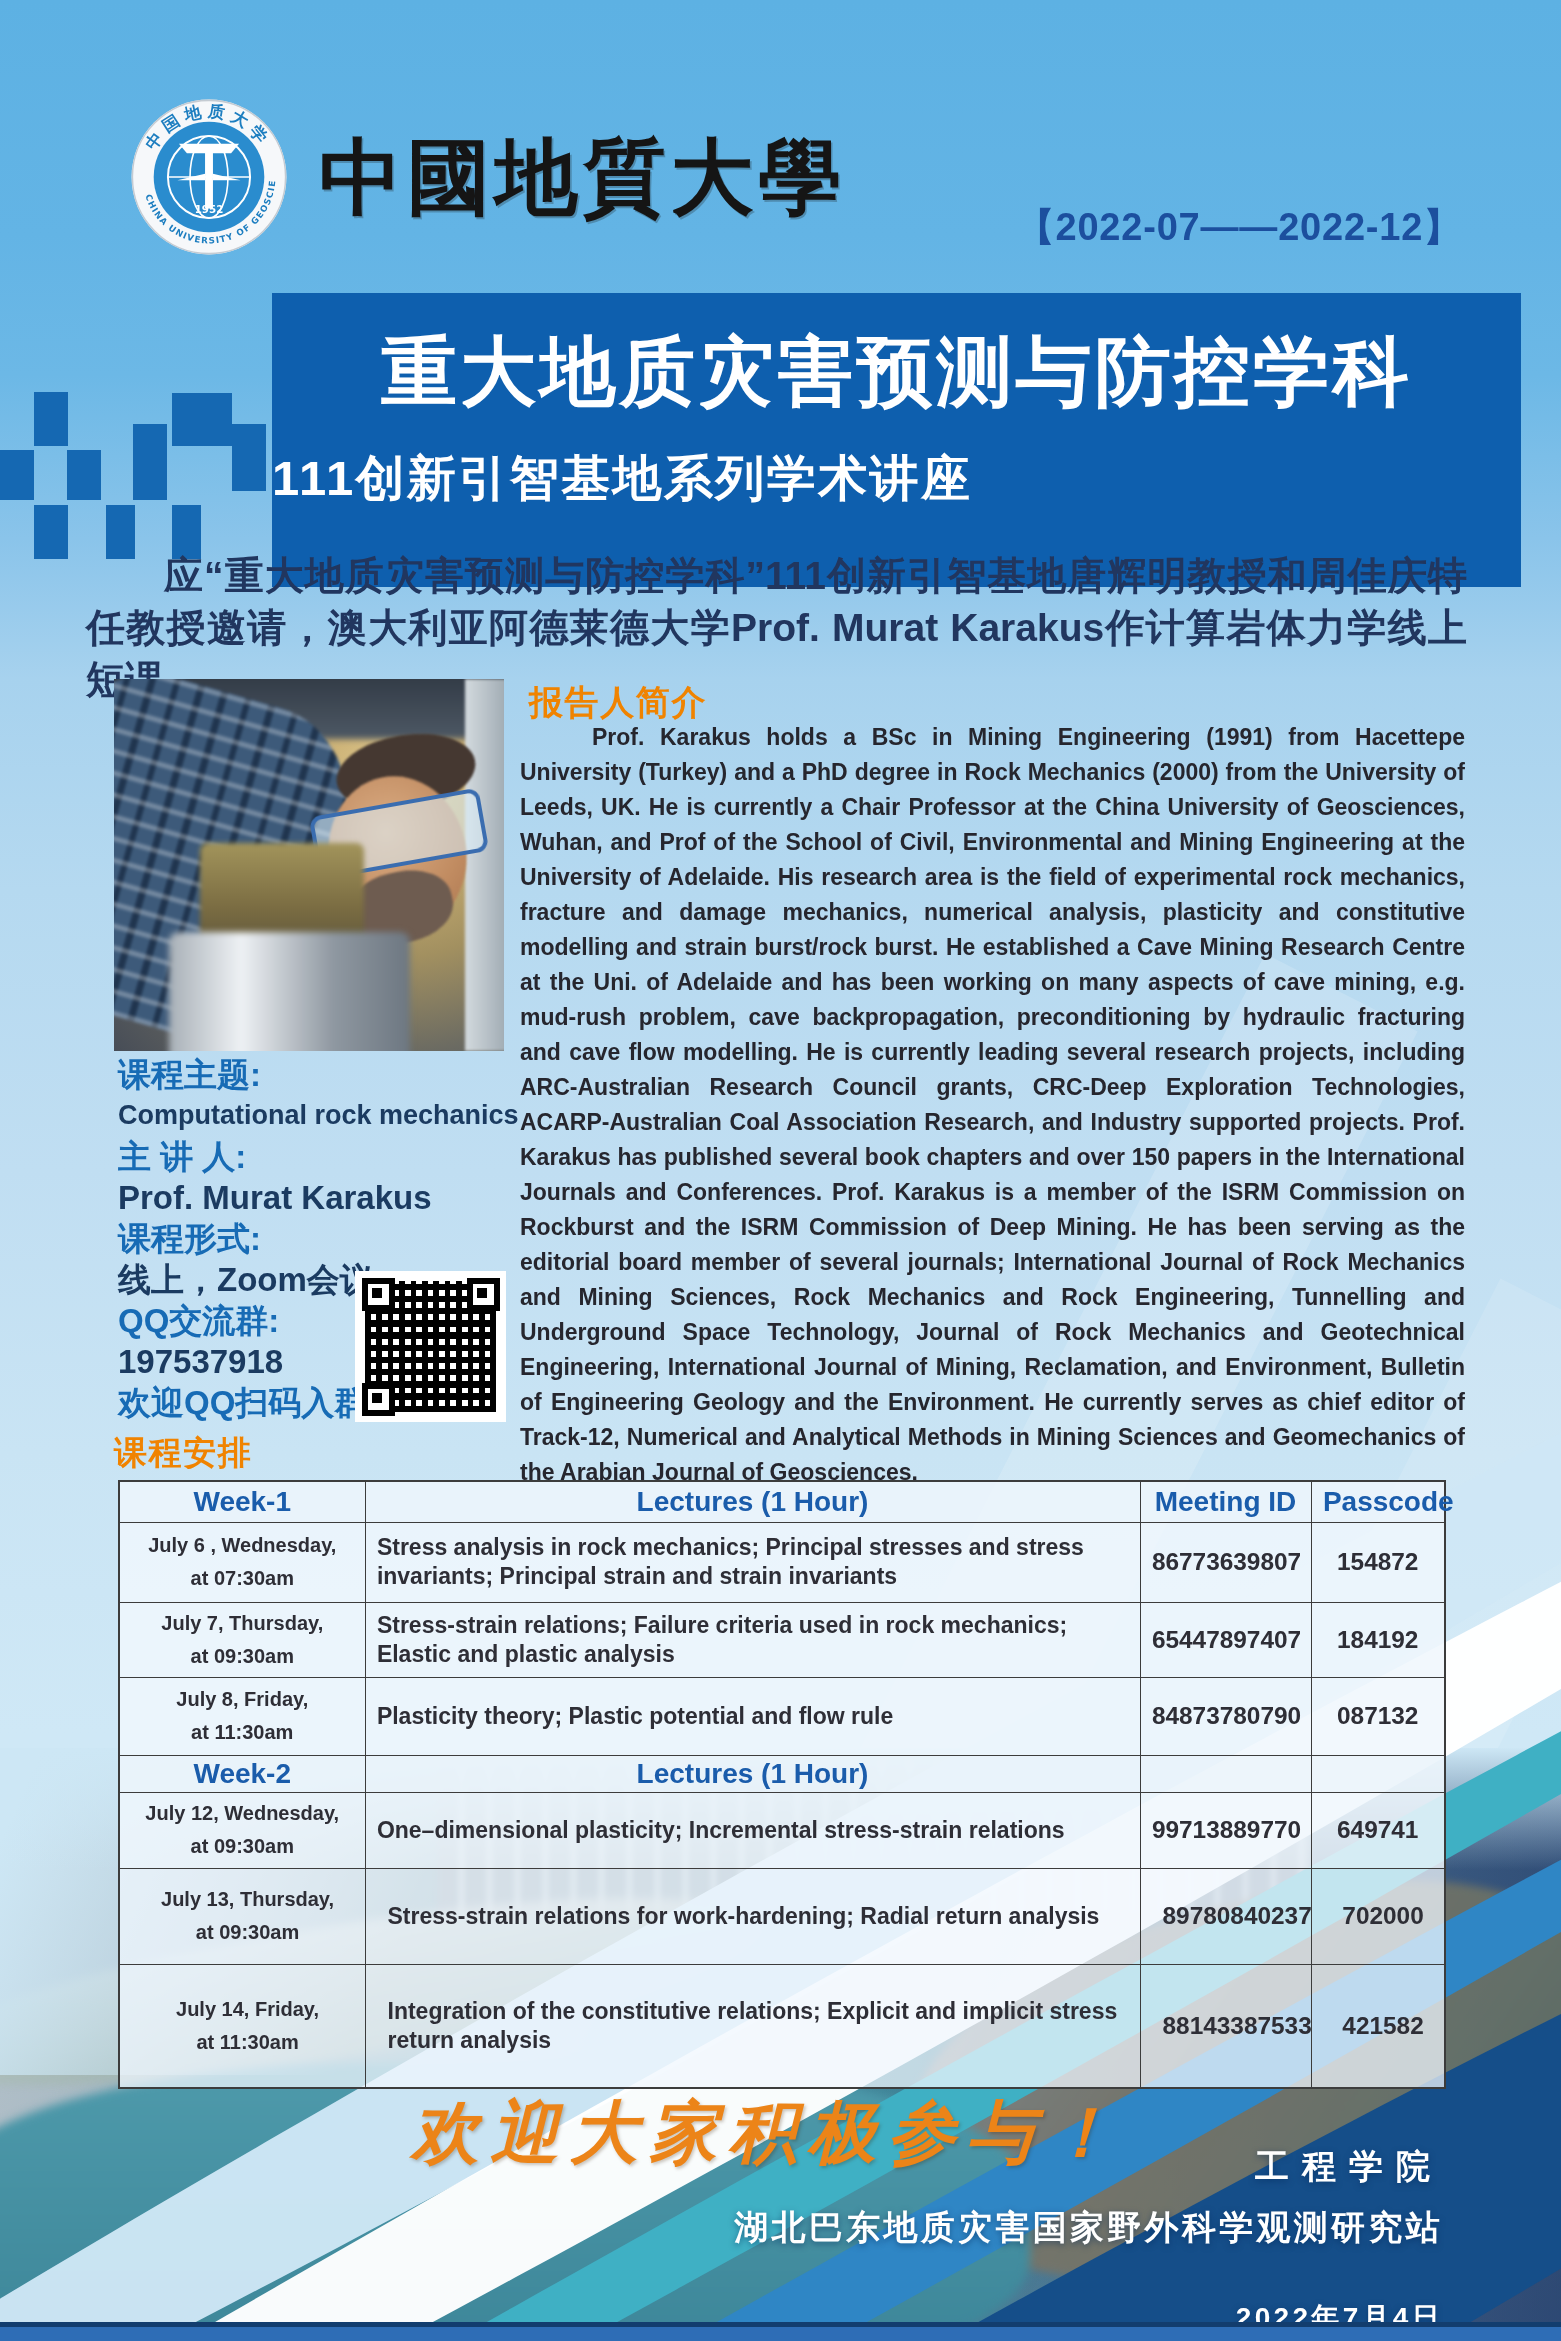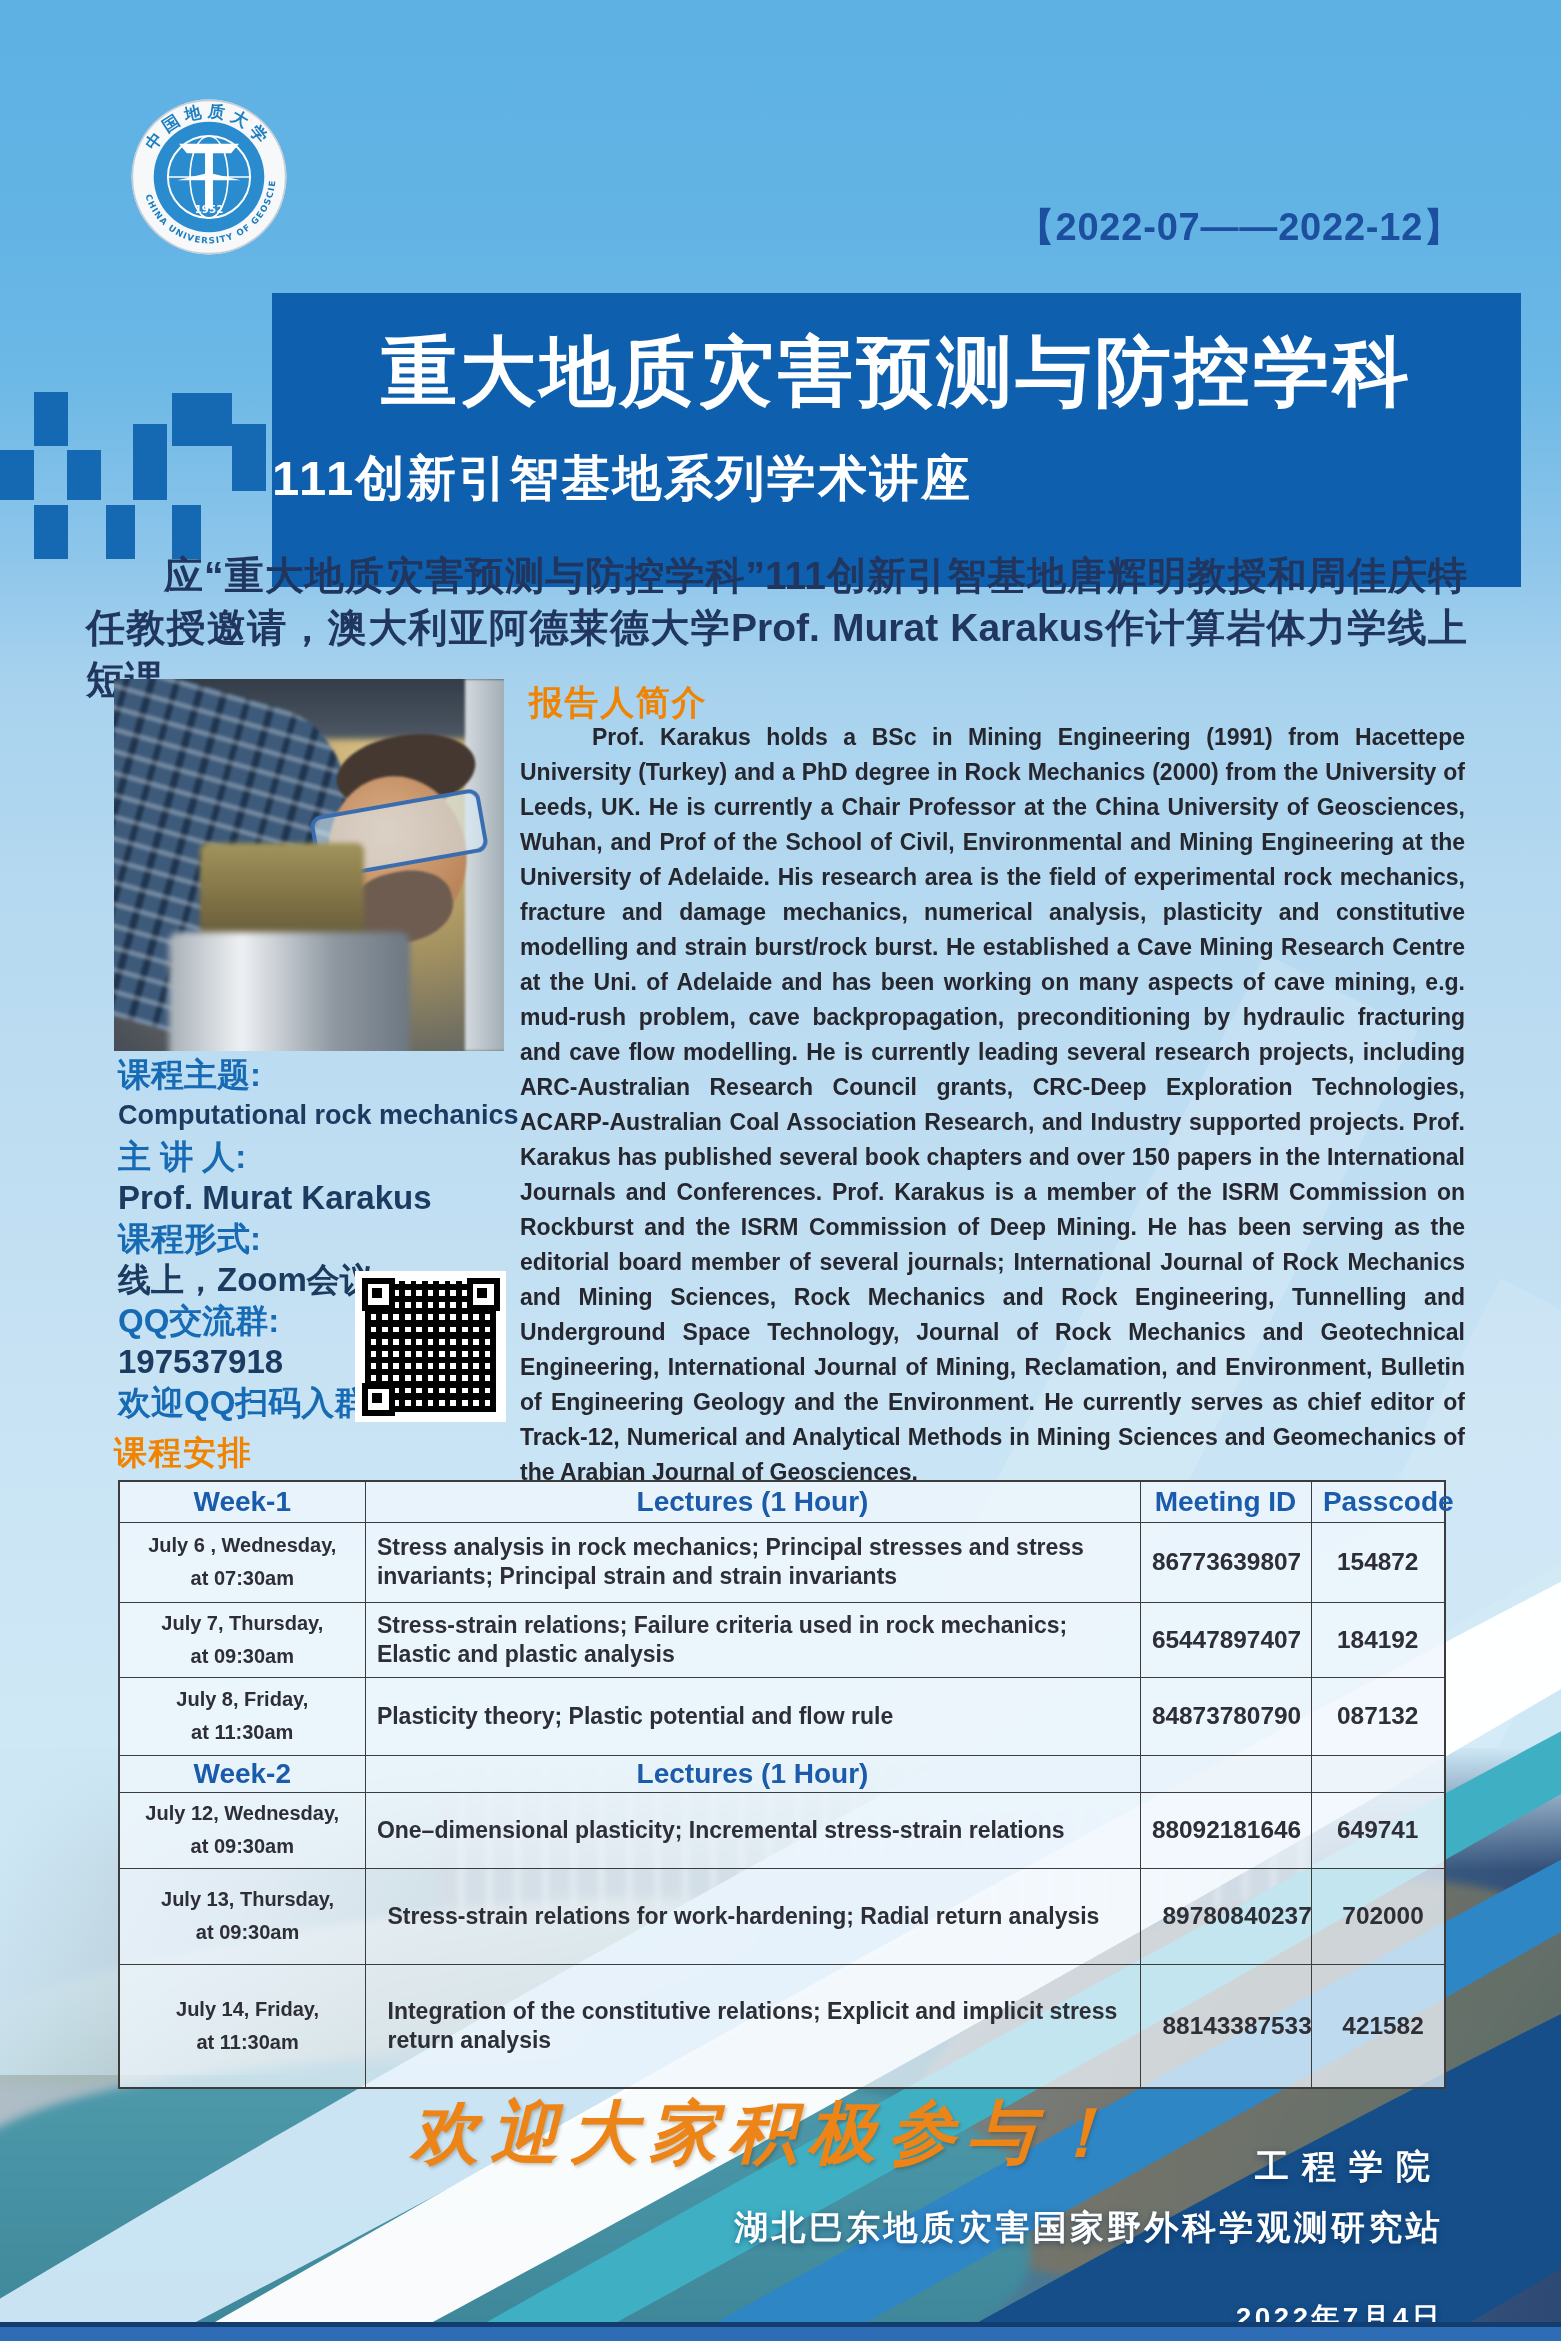--- a/index.html
+++ b/index.html
@@ -135,20 +135,21 @@
       <ellipse cx="100" cy="100" rx="52" ry="52" fill="none" stroke="#ffffff" stroke-width="2.5"></ellipse>
       <ellipse cx="100" cy="100" rx="24" ry="52" fill="none" stroke="#ffffff" stroke-width="2"></ellipse>
       <line x1="48" y1="100" x2="152" y2="100" stroke="#ffffff" stroke-width="2"></line>
       <path d="M 62 58 L 138 58 L 128 70 L 72 70 Z" fill="#ffffff"></path>
       <rect x="95" y="62" width="10" height="78" fill="#ffffff"></rect>
       <path d="M 60 104 L 95 96 L 95 104 Z" fill="#ffffff"></path>
       <path d="M 140 104 L 105 96 L 105 104 Z" fill="#ffffff"></path>
       <text x="100" y="146" font-size="13" font-weight="bold" fill="#ffffff" text-anchor="middle" font-family="DejaVu Sans, sans-serif">1952</text>
     </svg>
   </div>
+  <div class="abs calligraphy">中國地質大學</div>
   <div class="abs date-range">【2022-07——2022-12】</div>
 
   <div class="abs banner">
     <div class="banner-title">重大地质灾害预测与防控学科</div>
     <div class="banner-subtitle">111创新引智基地系列学术讲座</div>
   </div>
   <div class="m" style="left:34px;top:392px;width:34px;height:54px;"></div>
   <div class="m" style="left:172px;top:393px;width:60px;height:53px;"></div>
   <div class="m" style="left:133px;top:424px;width:34px;height:76px;"></div>
   <div class="m" style="left:232px;top:424px;width:34px;height:67px;"></div>
@@ -231,21 +232,21 @@
     </tr>
     <tr class="hrow" style="height:37px">
       <td>Week-2</td>
       <td>Lectures (1 Hour)</td>
       <td></td>
       <td></td>
     </tr>
     <tr class="drow" style="height:76px">
       <td class="c-date"><span>July 12, Wednesday,</span><br><span>at 09:30am</span></td>
       <td class="c-lec">One–dimensional plasticity; Incremental stress-strain relations</td>
-      <td class="c-id">88092181646</td>
+      <td class="c-id">99713889770</td>
       <td class="c-pc">649741</td>
     </tr>
     <tr class="drow low" style="height:96px">
       <td class="c-date"><span>July 13, Thursday,</span><br><span>at 09:30am</span></td>
       <td class="c-lec">Stress-strain relations for work-hardening; Radial return analysis</td>
       <td class="c-id">89780840237</td>
       <td class="c-pc">702000</td>
     </tr>
     <tr class="drow low" style="height:124px">
       <td class="c-date"><span>July 14, Friday,</span><br><span>at 11:30am</span></td>

